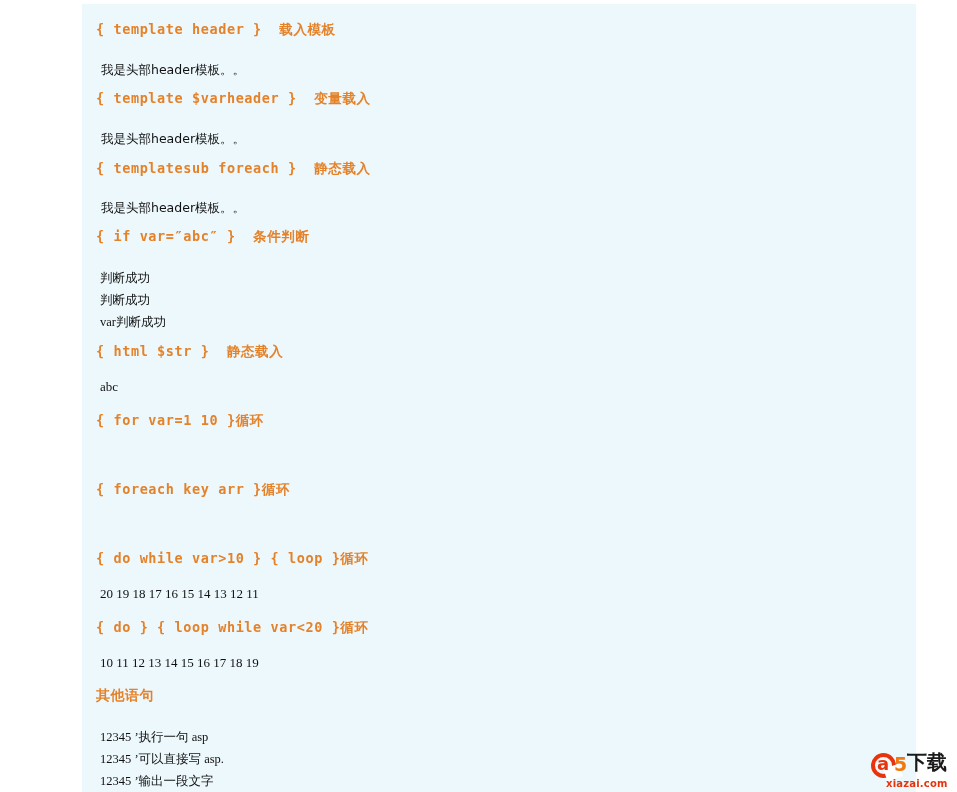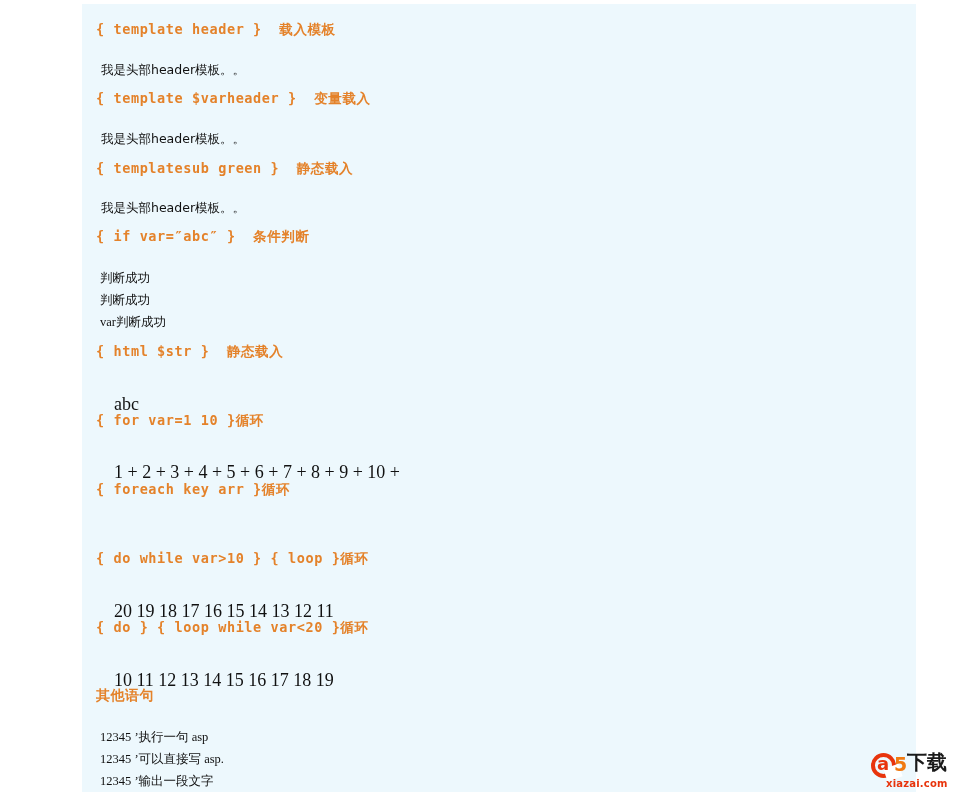--- a/index.html
+++ b/index.html
@@ -66,23 +66,23 @@
     font-size: 12.5px;
     line-height: 1.15;
     margin: 5px;
     padding: 0 0 0 14px;
     white-space: pre;
   }
 
   .mono-text {
     color: #111111;
     font-family: "Liberation Serif", "DejaVu Serif", serif;
-    font-size: 18px;
+    font-size: 13px;
     line-height: 1.3;
-    margin: 14px;
+    margin: 0;
     padding: 0 0 0 18px;
     white-space: pre;
   }
 
   .list-text {
     color: #111111;
     font-family: Liberation Serif, serif;
     font-size: 12.5px;
     line-height: 1.45;
     margin: 4px;
@@ -194,21 +194,21 @@
     </div>
 
     <div class="abs" style="top:87px">
       <div class="tag-heading">{ template $varheader }  变量载入</div>
     </div>
     <div class="abs" style="top:123px">
       <div class="body-text">我是头部header模板。。</div>
     </div>
 
     <div class="abs" style="top:157px">
-      <div class="tag-heading">{ templatesub green }  静态载入</div>
+      <div class="tag-heading">{ templatesub foreach }  静态载入</div>
     </div>
     <div class="abs" style="top:192px">
       <div class="body-text">我是头部header模板。。</div>
     </div>
 
     <div class="abs" style="top:225px">
       <div class="tag-heading">{ if var=″abc″ }  条件判断</div>
     </div>
     <div class="abs" style="top:261px">
       <div class="list-text">判断成功</div>
@@ -218,23 +218,20 @@
 
     <div class="abs" style="top:340px">
       <div class="tag-heading">{ html $str }  静态载入</div>
     </div>
     <div class="abs" style="top:375px">
       <div class="mono-text">abc</div>
     </div>
 
     <div class="abs" style="top:409px">
       <div class="tag-heading">{ for var=1 10 }循环</div>
-    </div>
-    <div class="abs" style="top:443px">
-      <div class="mono-text">1 + 2 + 3 + 4 + 5 + 6 + 7 + 8 + 9 + 10 + </div>
     </div>
 
     <div class="abs" style="top:478px">
       <div class="tag-heading">{ foreach key arr }循环</div>
     </div>
 
     <div class="abs" style="top:547px">
       <div class="tag-heading">{ do while var&gt;10 } { loop }循环</div>
     </div>
     <div class="abs" style="top:582px">

